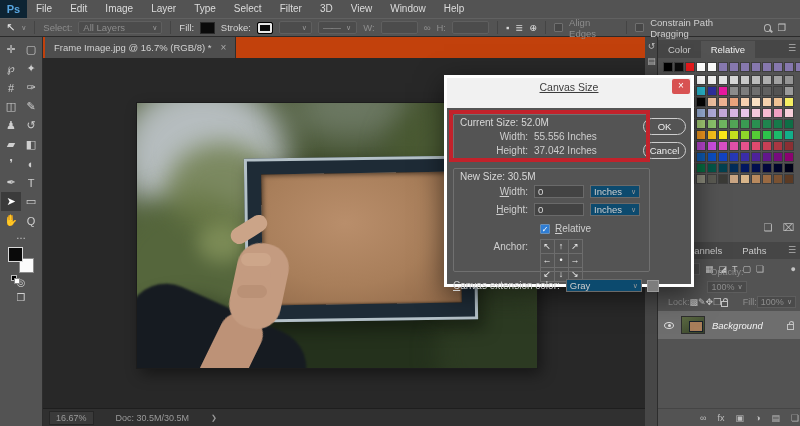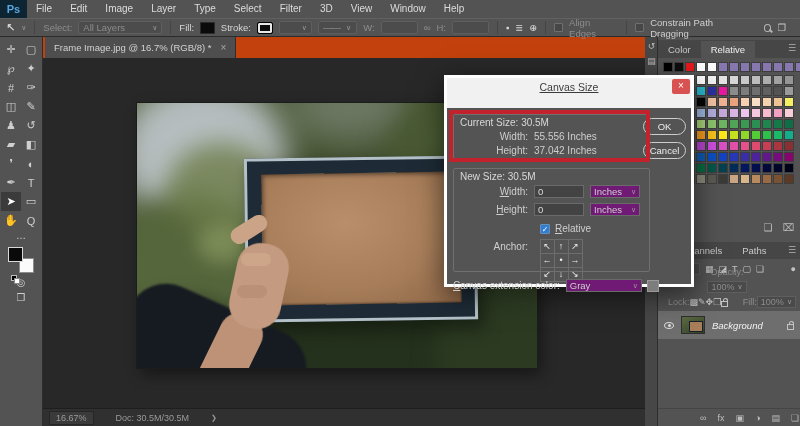--- a/index.html
+++ b/index.html
@@ -138,21 +138,21 @@
   .redbox { position:absolute; left:2px; top:2px; width:201px; height:52px;
             border:4px solid #c2222b; z-index:5; pointer-events:none; }
   .group { position:absolute; left:6px; width:197px; border:1px solid #707070; border-radius:2px; }
   .g-cur { top:6px; height:46px; }
   .g-new { top:60px; height:104px; }
   .g-head { position:absolute; left:6px; top:2px; color:#d8d8d8; }
   .drow { position:absolute; display:flex; align-items:center; }
   .dlabel { width:80px; text-align:right; padding-right:6px; }
   .dlg-input { width:50px; height:13px; background:#434343; border:1px solid #6a6a6a; color:#dcdcdc;
                font-size:9.5px; padding:0 3px; line-height:12px; }
-  .dlg-drop { width:50px; height:13px; background:#701a75; border:1px solid #6a6a6a; margin-left:6px;
+  .dlg-drop { width:50px; height:13px; background:#0c4a6e; border:1px solid #6a6a6a; margin-left:6px;
               display:flex; align-items:center; justify-content:space-between; padding:0 3px; font-size:9.5px; }
   .dlg-cb { width:10px; height:10px; background:#2f7dd4; border:1px solid #6a8fb5; border-radius:1px;
             color:#fff; font-size:8px; text-align:center; line-height:9px; }
   .anchor { position:absolute; left:86px; top:96px; display:grid; grid-template-columns:repeat(3,14px);
             grid-auto-rows:14px; }
   .anchor div { border:1px solid #6d6d6d; margin:-0.5px; display:flex; align-items:center;
                 justify-content:center; font-size:9px; color:#ececec; }
   .btn { position:absolute; right:5px; width:43px; height:17px; border:1px solid #cdcdcd;
          border-radius:9px; color:#ededed; text-align:center; line-height:15px; font-size:9.5px; }
   .ext-swatch { width:12px; height:12px; background:#7d7d7d; border:1px solid #9a9a9a; margin-left:5px; }
@@ -506,21 +506,21 @@
 
   <div class="dialog">
     <div class="dlg-title">
       <span>Canvas Size</span>
       <span class="dlg-close">×</span>
     </div>
     <div class="dlg-body">
       <div class="redbox"></div>
 
       <div class="group g-cur">
-        <span class="g-head">Current Size: 30.5M</span>
+        <span class="g-head">Current Size: 52.0M</span>
         <div class="drow" style="left:0;top:16px;right:0;">
           <span class="dlabel">Width:</span>
           <span>55.556 Inches</span>
         </div>
         <div class="drow" style="left:0;top:30px;right:0;">
           <span class="dlabel">Height:</span>
           <span>37.042 Inches</span>
         </div>
       </div>
 

